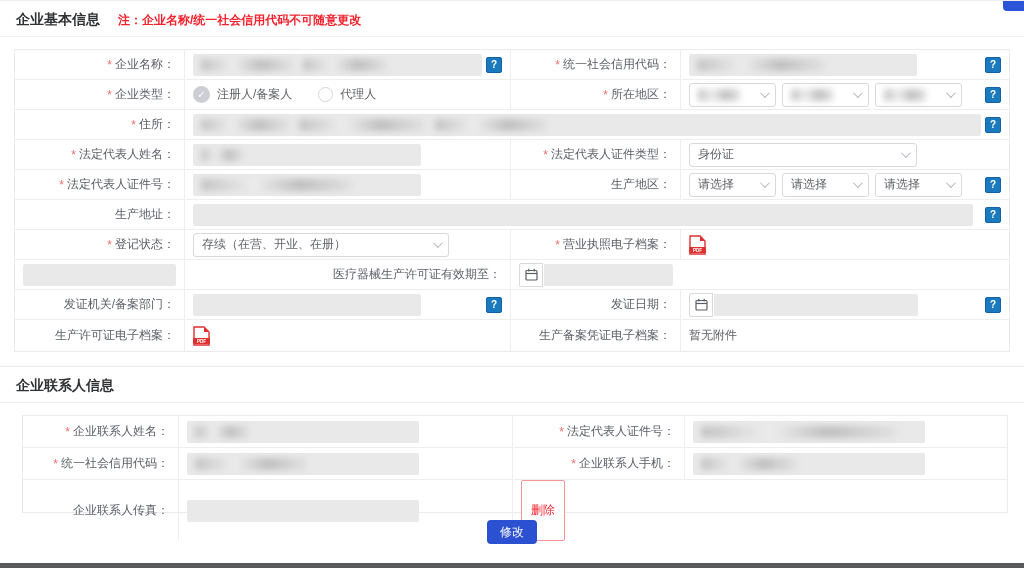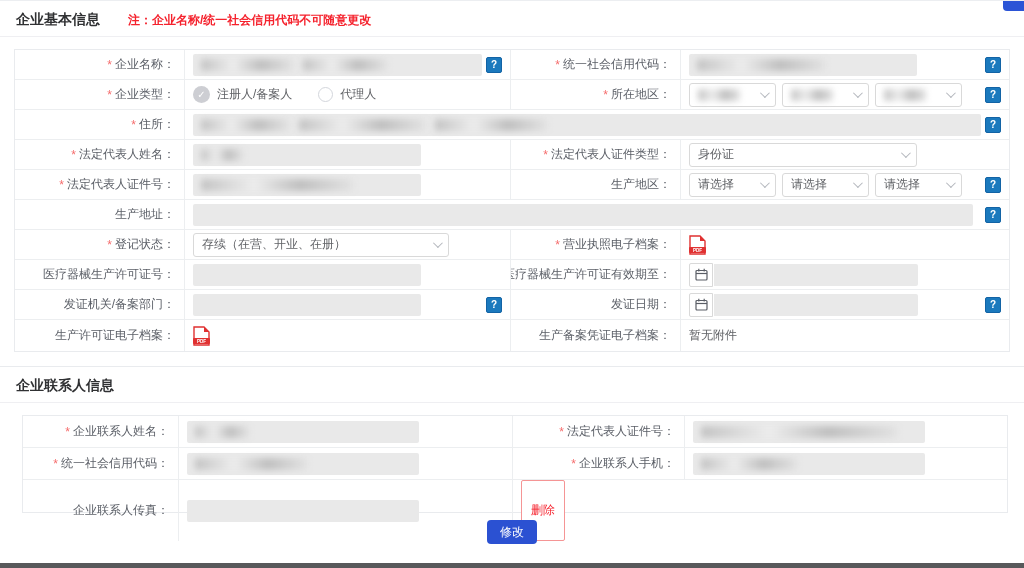--- a/index.html
+++ b/index.html
@@ -6,21 +6,21 @@
   html,body { width:1024px; height:568px; }
   body {
     font-family:"Liberation Sans", sans-serif;
     background:#ffffff;
     color:#303133;
     overflow:hidden;
     border-top:1px solid #eceef1;
     position:relative;
   }
   
-  .title-row { display:flex; align-items:center; gap:28px; padding:10px 16px 7px; }
+  .title-row { display:flex; align-items:center; gap:18px; padding:10px 16px 7px; }
   .sec-title { font-size:14px; font-weight:bold; color:#303133; }
   .sec-note  { font-size:12px; font-weight:bold; color:#f5222d; }
   .hr { border-top:1px solid #efeff2; }
   .sec-sep { margin-top:14px; border-top:1px solid #e9ebee; }
 
   
   .ftable { margin:12px 14px 0 14px; border:1px solid #e9ebee; background:#fff; }
   .ftable.contact { margin:12px 16px 0 22px; }
   .row { display:grid; grid-template-columns:170px 326px 170px 1fr;
          border-bottom:1px solid #eceef0; height:30px; }
@@ -246,23 +246,20 @@
             <path d="M1 1 h10 l5 5 v13 h-15 z" fill="#fff" stroke="#e03131" stroke-width="1.4"></path>
             <path d="M11 1 l5 5 h-5 z" fill="#e03131"></path>
             <rect x="0" y="12" width="17" height="6" rx="1" fill="#e03131"></rect>
             <text x="8.5" y="17" text-anchor="middle" font-size="4.6" fill="#ffffff" font-weight="bold">PDF</text>
           </svg>
         </button>
       </div>
     </div>
 
     <div class="row">
-      <div class="lbl">
-        <span>医疗器械生产许可证号：</span>
-      </div>
       <div class="fld">
         <div class="input" style="width:228px"></div>
       </div>
       <div class="lbl">
         <span>医疗器械生产许可证有效期至：</span>
       </div>
       <div class="fld last">
         <button class="cal-btn">
           <svg width="13" height="13" viewBox="0 0 13 13">
             <rect x="1" y="2.5" width="11" height="9.5" rx="1" fill="none" stroke="#5a5e66" stroke-width="1.2"></rect>

